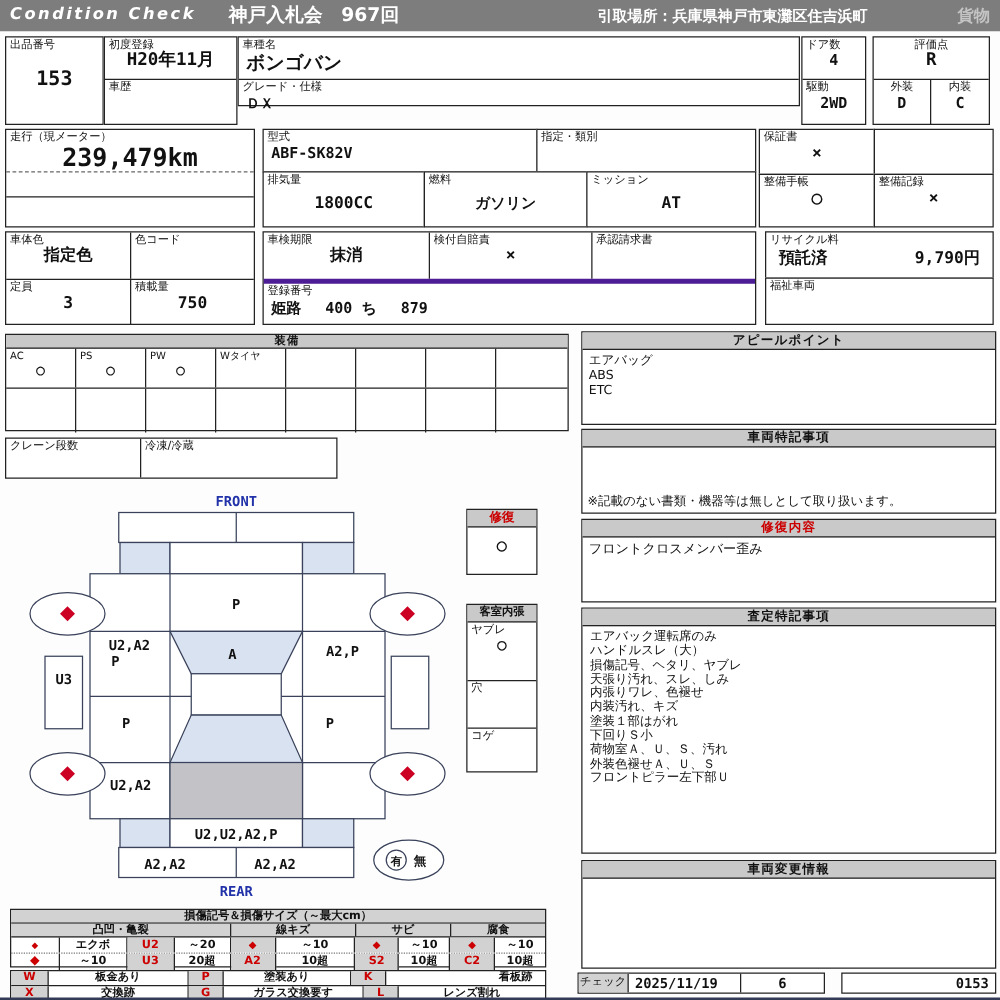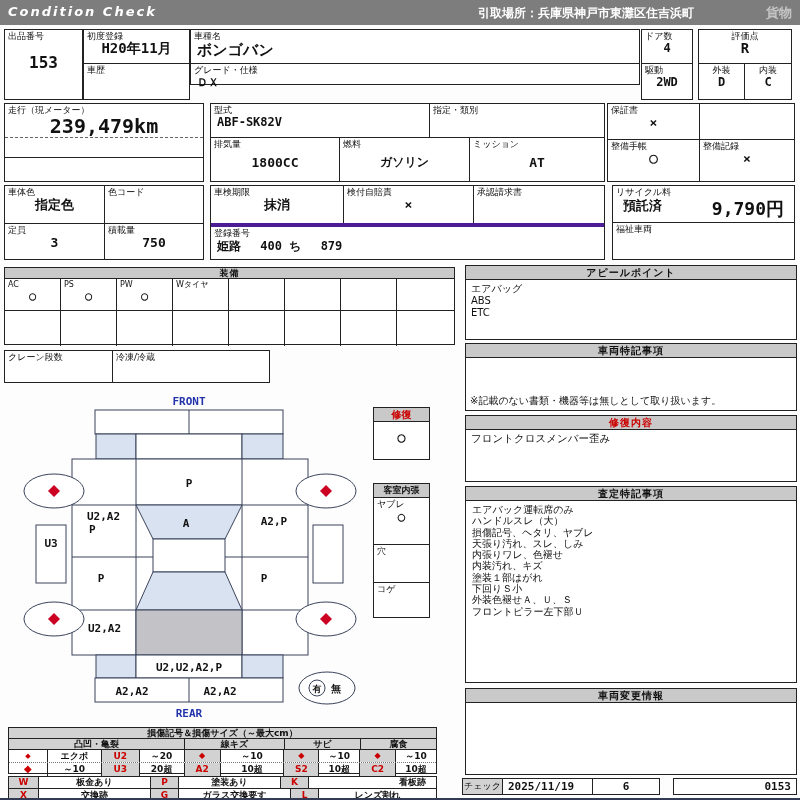--- a/index.html
+++ b/index.html
@@ -20,20 +20,21 @@
   .legcell{font-size:9px;text-align:center;line-height:12px;font-weight:bold;}
   svg text{font-family:"DejaVu Sans Mono",monospace;font-weight:bold;}
 </style>
 </head>
 <body>
 
 <div id="page">
 
   <div style="position:absolute;left:0;top:0;width:800px;height:25px;background:#7d7d7d;">
     <span style="position:absolute;left:8px;top:4px;color:#fff;font-style:italic;font-weight:bold;font-size:13px;letter-spacing:2px;">Condition  Check</span>
+    <span style="position:absolute;left:183px;top:3px;color:#fff;font-weight:bold;font-size:15px;">神戸入札会　967回</span>
     <span style="position:absolute;left:478px;top:5px;color:#fff;font-weight:bold;font-size:12px;">引取場所：兵庫県神戸市東灘区住吉浜町</span>
     <span style="position:absolute;right:8px;top:4px;color:#c4c4c4;font-weight:bold;font-size:13px;">貨物</span>
   </div>
 
   <div class="box" style="left:4px;top:29px;width:79px;height:71px;">
     <div class="lab">出品番号</div>
     <div class="cv" style="font-size:16px;margin-top:14px;">153</div>
   </div>
   <div class="box" style="left:83px;top:29px;width:107px;height:71px;">
     <div style="height:33px;border-bottom:1px solid #222;">
@@ -159,21 +160,21 @@
       <div class="cell" style="width:200px;">
         <div class="lab">登録番号</div>
         <div class="cvl">姫路　 400 ち　 879</div>
       </div>
     </div>
   </div>
   <div class="box" style="left:612px;top:185px;width:183px;height:38px;">
     <div class="lab">リサイクル料</div>
     <div class="flexrow" style="justify-content:space-between;padding:0 10px;">
       <span class="mono" style="font-weight:bold;font-size:13px;">預託済</span>
-      <span class="mono" style="font-weight:bold;font-size:18px;">9,790円</span>
+      <span class="mono" style="font-weight:bold;font-size:13px;">9,790円</span>
     </div>
   </div>
   <div class="box" style="left:612px;top:222px;width:183px;height:38px;">
     <div class="lab">福祉車両</div>
     <div class="cv"></div>
   </div>
 
   <div class="box" style="left:4px;top:267px;width:451px;height:78px;">
     <div class="sechead" style="height:10px;line-height:10px;font-size:9px;">装備</div>
     <div class="flexrow" style="height:31px;border-bottom:1px solid #222;">
@@ -338,20 +339,21 @@
     <div class="sechead">査定特記事項</div>
     <div style="font-size:10px;line-height:11.3px;padding:3px 0 0 6px;">
       <div>エアバック運転席のみ</div>
       <div>ハンドルスレ（大）</div>
       <div>損傷記号、ヘタリ、ヤブレ</div>
       <div>天張り汚れ、スレ、しみ</div>
       <div>内張りワレ、色褪せ</div>
       <div>内装汚れ、キズ</div>
       <div>塗装１部はがれ</div>
       <div>下回りＳ小</div>
+      <div>荷物室Ａ、Ｕ、Ｓ、汚れ</div>
       <div>外装色褪せＡ、Ｕ、Ｓ</div>
       <div>フロントピラー左下部Ｕ</div>
     </div>
   </div>
 
   <div class="box" style="left:465px;top:688px;width:332px;height:87px;">
     <div class="sechead">車両変更情報</div>
   </div>
 
   <div class="box" style="left:462px;top:778px;width:198px;height:17px;">

